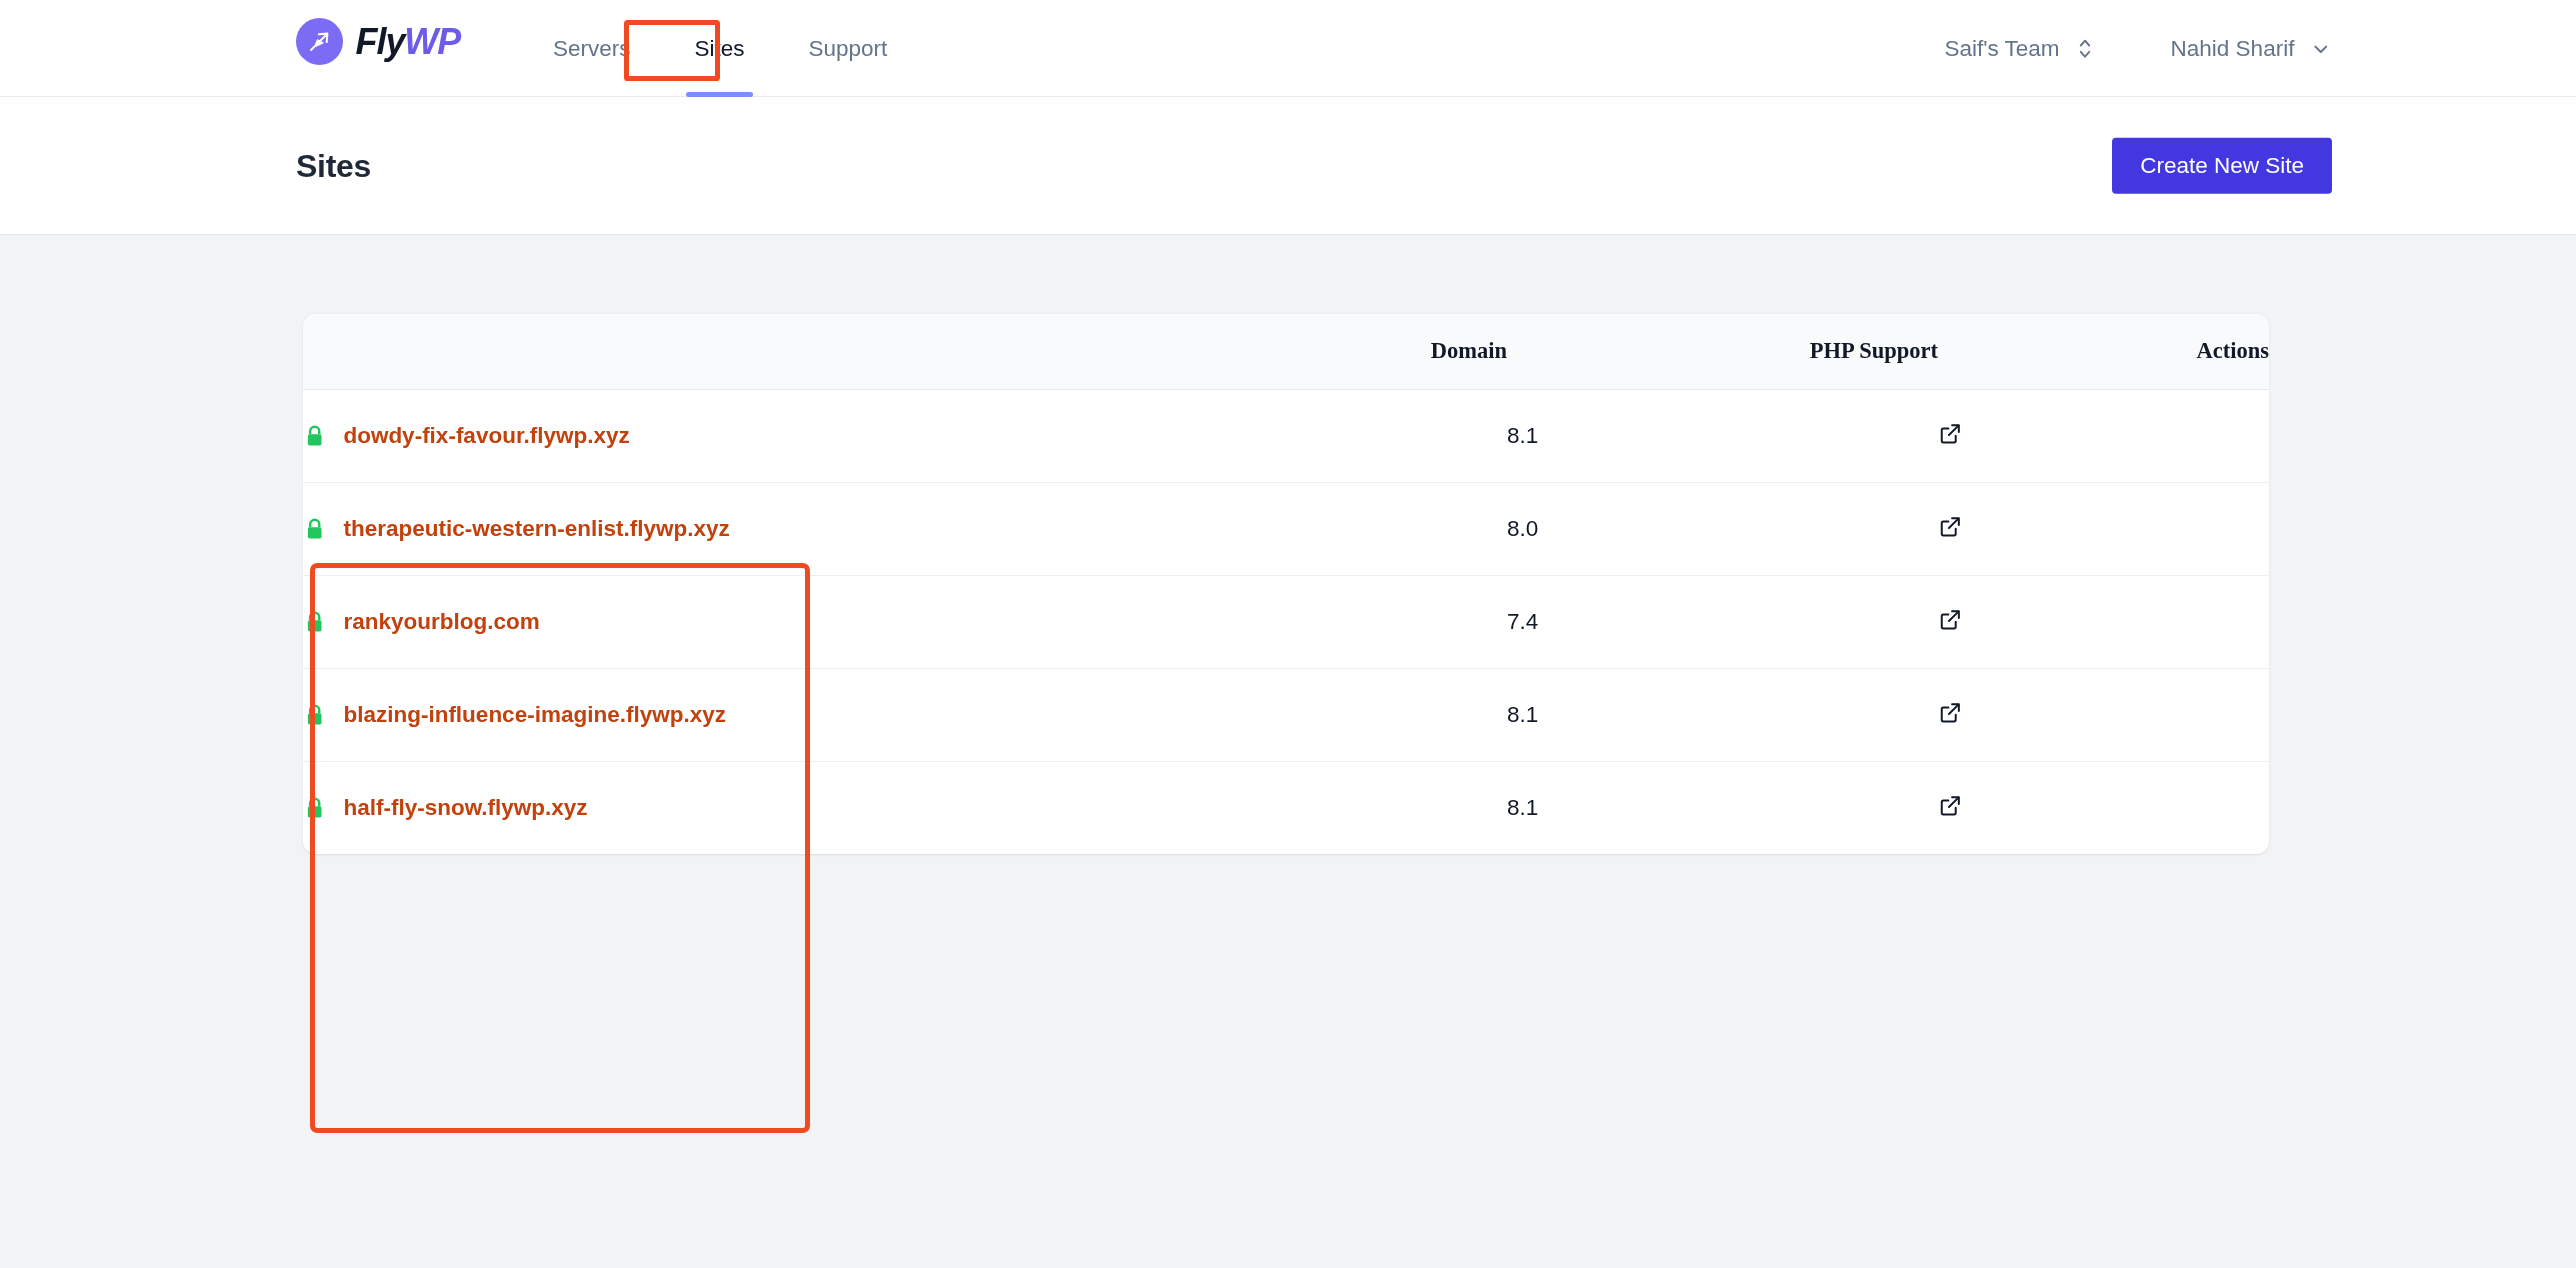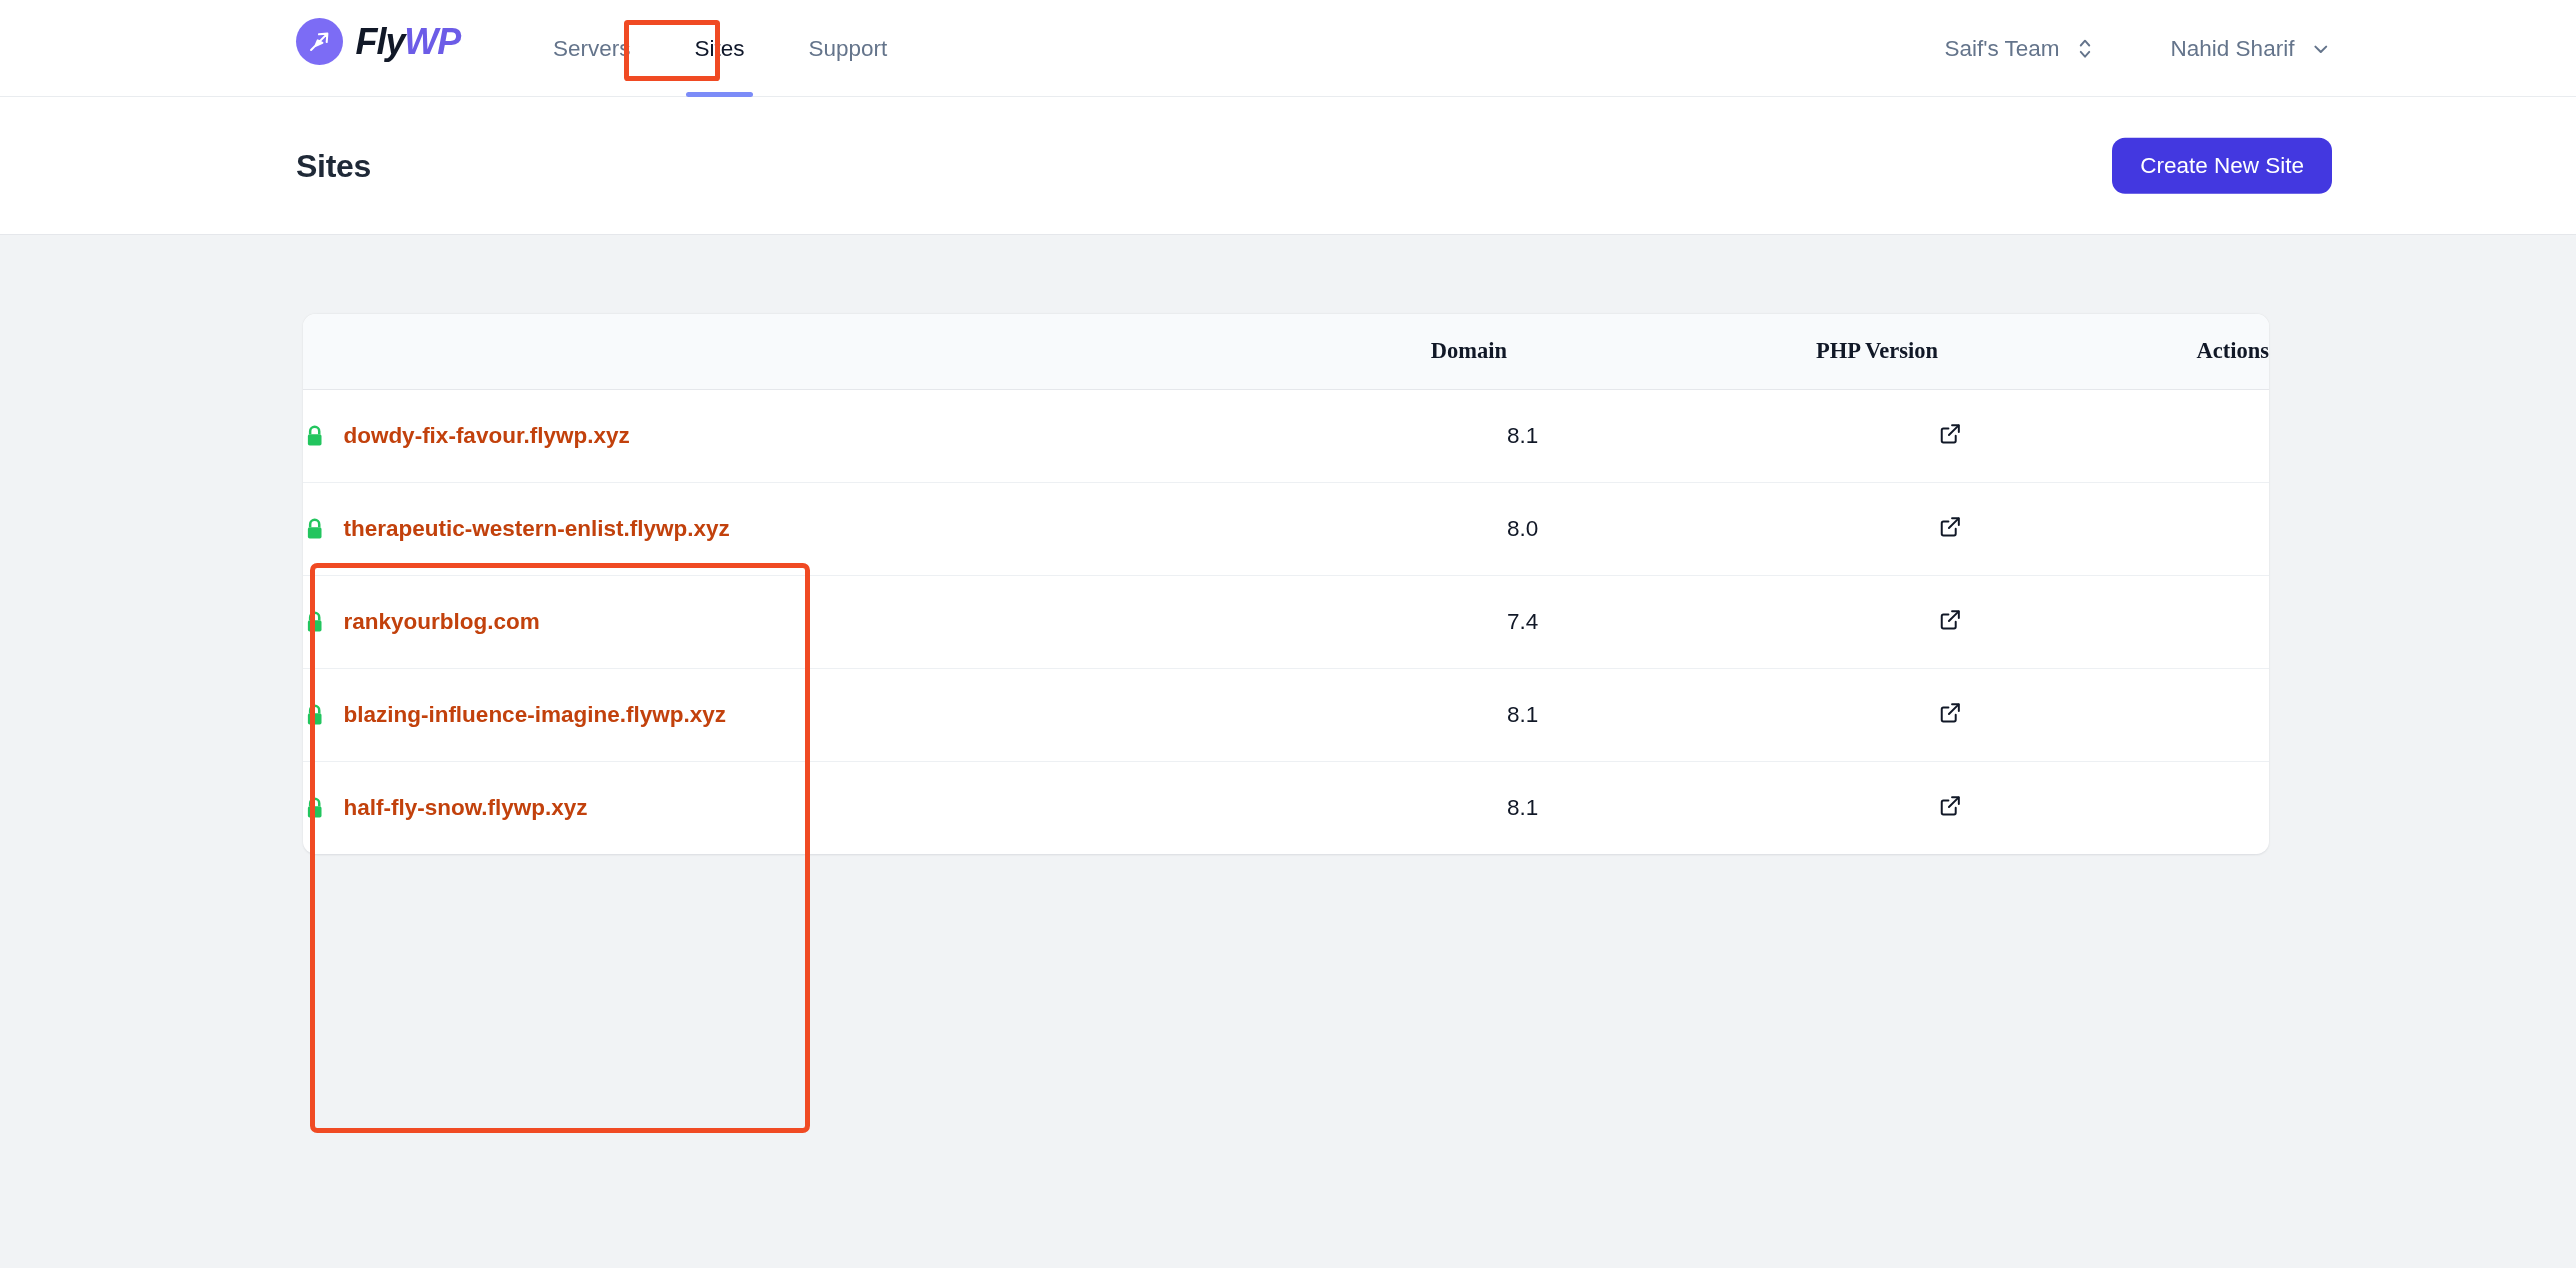--- a/index.html
+++ b/index.html
@@ -119,21 +119,21 @@
   }
   .primary-btn {
     position: absolute;
     right: 244px;
     top: 50%;
     transform: translateY(-50%);
     background: #4338e0;
     color: #ffffff;
     font-size: 22.5px;
     border: none;
-    border-radius: 13px;
+    border-radius: 4px;
     padding: 15.3px 28px;
     cursor: pointer;
     font-family: inherit;
     white-space: nowrap;
   }
 
   
   .main {
     position: relative;
     height: calc(1268px - 97px - 138px);
@@ -267,21 +267,21 @@
   </div>
 </div>
 
 <div class="main">
 
   <div class="card">
     <table class="sites">
       <thead>
         <tr>
           <th class="col-domain">Domain</th>
-          <th class="col-php">PHP Version</th>
+          <th class="col-php">PHP Support</th>
           <th class="col-actions">Actions</th>
         </tr>
       </thead>
       <tbody>
 
         <tr>
           <td class="cell-domain">
             <span class="domain-wrap">
               <span class="lock-icon">
                 <svg width="23.4" height="25" viewBox="0 0 20 22" aria-hidden="true">

